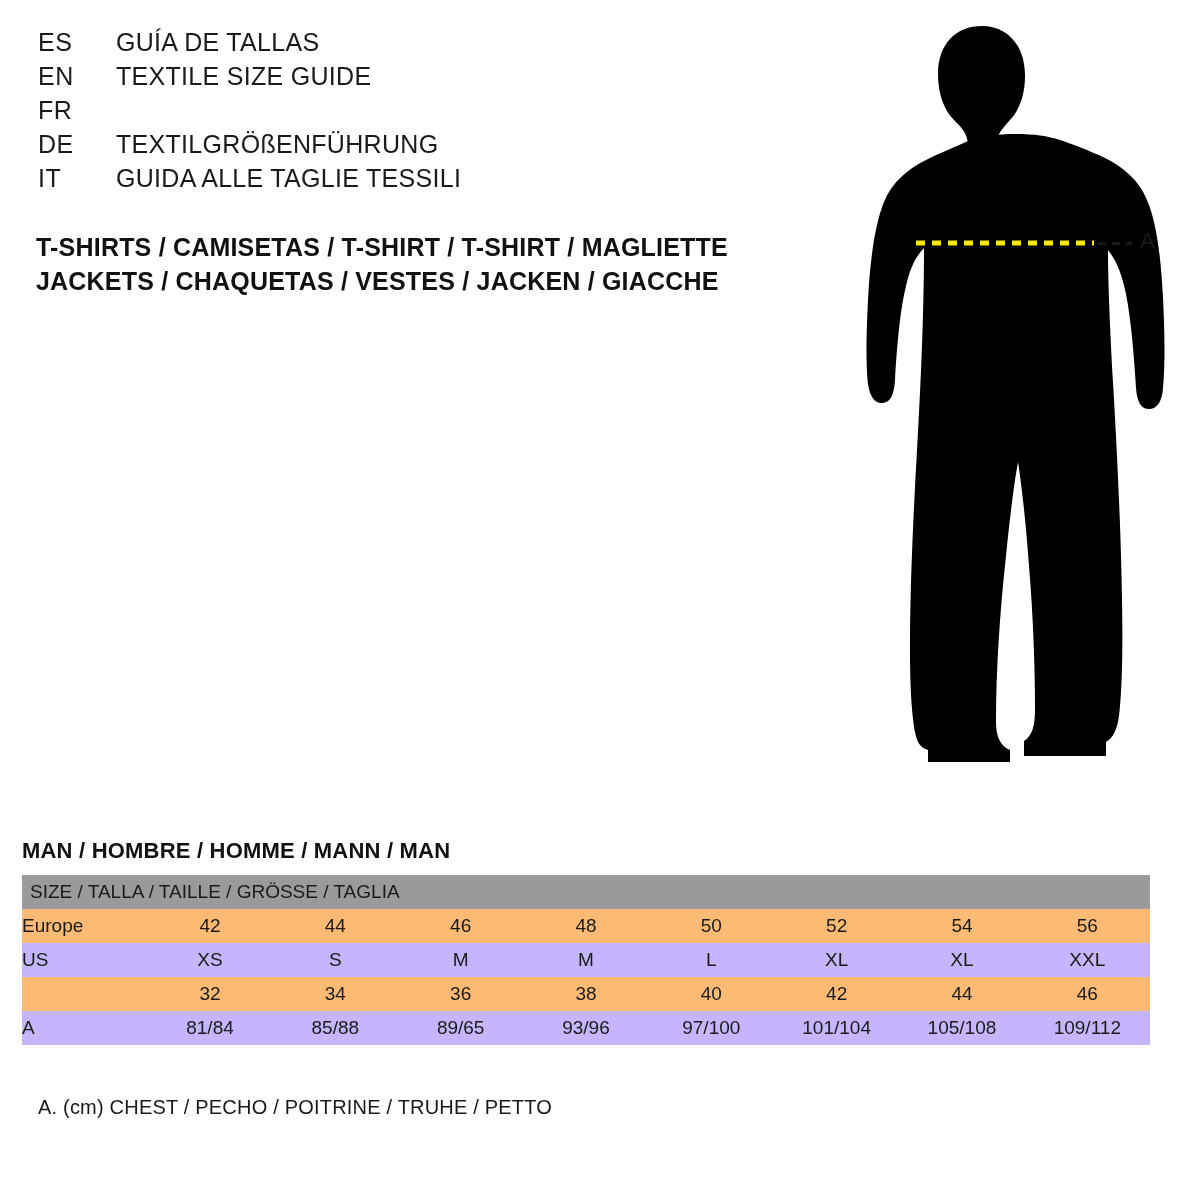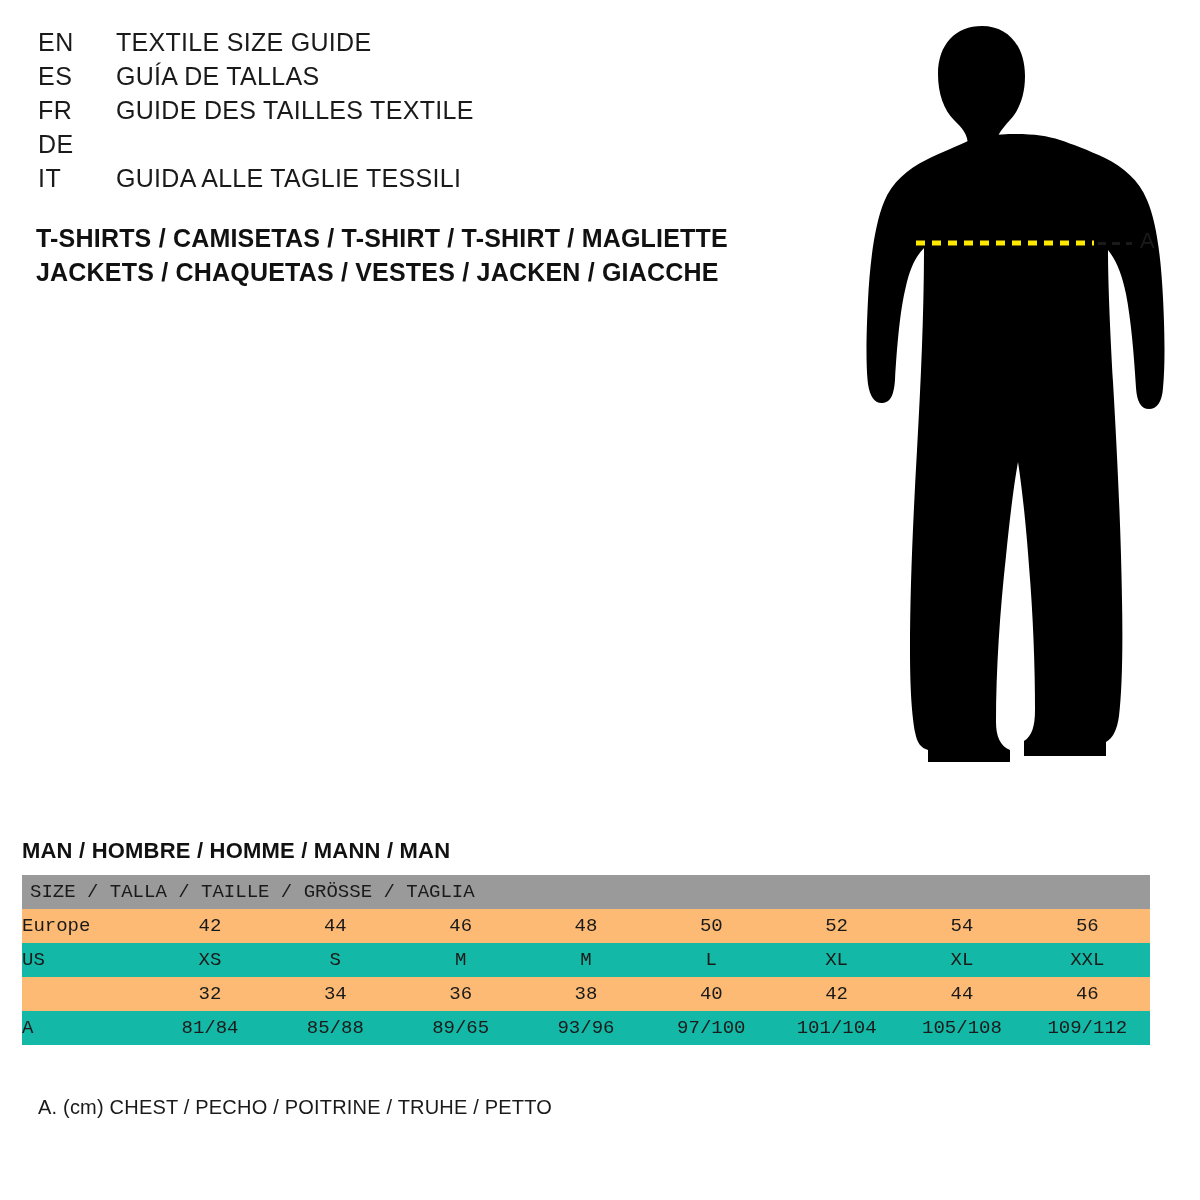--- a/index.html
+++ b/index.html
@@ -38,21 +38,21 @@
     font-size: 25px;
     letter-spacing: 0.3px;
     color: #1a1a1a;
     white-space: nowrap;
   }
 
   
   .category-block {
     position: absolute;
     left: 36px;
-    top: 221px;
+    top: 230px;
     width: 820px;
   }
   .category-line {
     font-size: 25px;
     font-weight: bold;
     letter-spacing: 0.2px;
     line-height: 34px;
     white-space: nowrap;
     color: #111111;
   }
@@ -94,41 +94,40 @@
     font-size: 22px;
     font-weight: bold;
     letter-spacing: 0.2px;
     margin-bottom: 11px;
     color: #111111;
   }
   table.size-table {
     border-collapse: collapse;
     width: 1128px;
     table-layout: fixed;
-    font-family: Liberation Mono, monospace;
   }
   table.size-table td {
     font-size: 19px;
     color: #1a1a1a;
     height: 34px;
     padding: 0;
     vertical-align: middle;
   }
   .row-header td {
     background: #9a9a9a;
     color: #111111;
     font-size: 19px;
     height: 33px;
   }
   .row-header td.label {
     padding-left: 8px;
     text-align: left;
   }
   .row-shade td { background: #fdba74; }
-  .row-plain td { background: #14b8a6; }
+  .row-plain td { background: #c4b5fd; }
   td.label {
     padding-left: 8px;
     text-align: left;
     width: 172px;
   }
   td.val { text-align: center; }
 
   .footnote {
     position: absolute;
     left: 38px;
@@ -136,33 +135,33 @@
     font-size: 20px;
     color: #1a1a1a;
     letter-spacing: 0.2px;
   }
 </style>
 </head>
 <body>
 
 <div class="lang-block">
   <div class="lang-row">
+    <span class="lang-code">ES</span>
+    <span class="lang-text">GUÍA DE TALLAS</span>
+  </div>
+  <div class="lang-row">
     <span class="lang-code">EN</span>
     <span class="lang-text">TEXTILE SIZE GUIDE</span>
   </div>
   <div class="lang-row">
-    <span class="lang-code">ES</span>
-    <span class="lang-text">GUÍA DE TALLAS</span>
-  </div>
-  <div class="lang-row">
     <span class="lang-code">FR</span>
-    <span class="lang-text">GUIDE DES TAILLES TEXTILE</span>
   </div>
   <div class="lang-row">
     <span class="lang-code">DE</span>
+    <span class="lang-text">TEXTILGRÖßENFÜHRUNG</span>
   </div>
   <div class="lang-row">
     <span class="lang-code">IT</span>
     <span class="lang-text">GUIDA ALLE TAGLIE TESSILI</span>
   </div>
 </div>
 
 <div class="category-block">
   <div class="category-line">T-SHIRTS / CAMISETAS / T-SHIRT / T-SHIRT / MAGLIETTE</div>
   <div class="category-line">JACKETS / CHAQUETAS / VESTES / JACKEN / GIACCHE</div>

